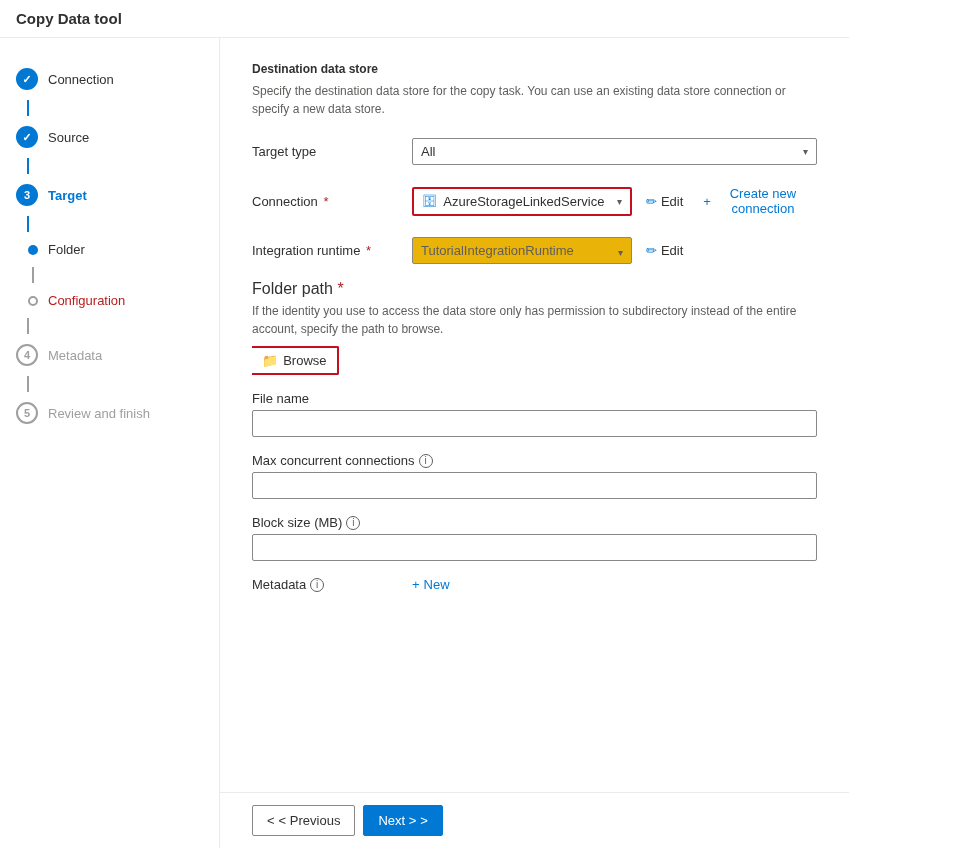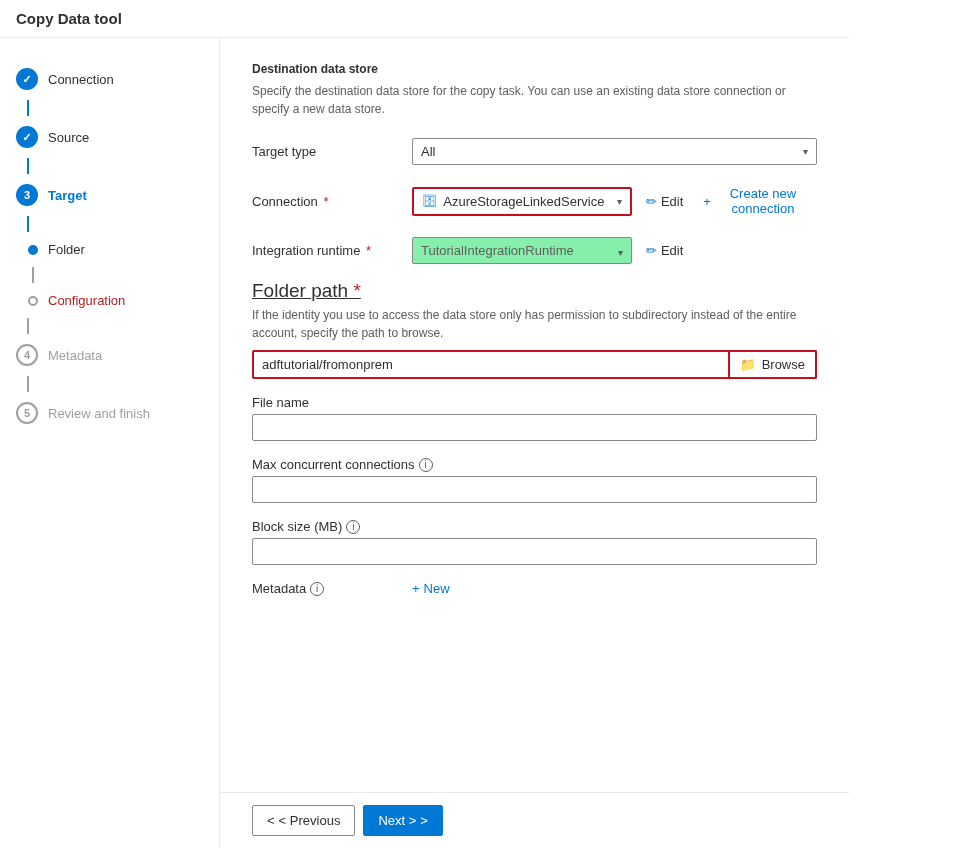--- a/index.html
+++ b/index.html
@@ -47,26 +47,26 @@
     .connection-select .storage-icon { color: #0078d4; margin-right: 6px; font-size: 12px; }
     .connection-select .select-value { flex: 1; font-size: 13px; color: #323130; }
     .connection-select .chevron { color: #605e5c; font-size: 10px; }
 
     .icon-btn { display: flex; align-items: center; gap: 4px; cursor: pointer; font-size: 13px; color: #323130; padding: 5px 6px; background: none; border: none; }
     .icon-btn .btn-icon { color: #0078d4; }
 
     .create-new-btn { display: flex; align-items: center; gap: 4px; cursor: pointer; font-size: 13px; color: #0078d4; padding: 5px 6px; background: none; border: none; }
 
     .integration-row { display: flex; align-items: center; gap: 8px; }
-    .integration-select { display: flex; align-items: flex-end; border: 1px solid #8a8886; border-radius: 2px; padding: 5px 8px; background: #86efac; cursor: pointer; min-width: 220px; }
+    .integration-select { display: flex; align-items: flex-end; border: 1px solid #8a8886; border-radius: 2px; padding: 5px 8px; background: #eab308; cursor: pointer; min-width: 220px; }
     .integration-select .select-value { flex: 1; font-size: 13px; color: #605e5c; }
     .integration-select .chevron { color: #605e5c; font-size: 10px; }
 
     .folder-path-section { margin-bottom: 16px; }
-    .folder-path-label { font-size: 19px; color: #323130; margin-bottom: 4px; text-decoration: underline; }
+    .folder-path-label { font-size: 16px; color: #323130; margin-bottom: 4px; }
     .folder-path-label .required { color: #a4262c; }
     .folder-path-desc { font-size: 12px; color: #605e5c; margin-bottom: 8px; line-height: 1.5; }
     .folder-path-input-row { display: flex; align-items: center; gap: 0; }
     .folder-path-input { flex: 1; border: 2px solid #c50f1f; border-radius: 2px 0 0 2px; padding: 5px 8px; font-size: 13px; color: #323130; outline: none; }
     .browse-btn { display: flex; align-items: center; gap: 5px; border: 2px solid #c50f1f; border-left: none; border-radius: 0 2px 2px 0; padding: 5px 10px; background: #fff; cursor: pointer; font-size: 13px; color: #323130; }
     .browse-btn .browse-icon { color: #323130; }
 
     .text-input { width: 100%; border: 1px solid #8a8886; border-radius: 2px; padding: 5px 8px; font-size: 13px; color: #323130; outline: none; }
 
     .info-icon { display: inline-flex; align-items: center; justify-content: center; width: 14px; height: 14px; border-radius: 50%; border: 1px solid #605e5c; font-size: 10px; color: #605e5c; cursor: pointer; margin-left: 4px; }
@@ -192,21 +192,20 @@
             </div>
           </div>
         </div>
 
         <div class="folder-path-section">
           <div class="folder-path-label">
             <span>Folder path</span><span class="required"> *</span>
           </div>
           <div class="folder-path-desc">If the identity you use to access the data store only has permission to subdirectory instead of the entire account, specify the path to browse.</div>
           <div class="folder-path-input-row">
-            <input class="folder-path-input" type="text" value="adftutorial/fromonprem" style="">
             <button class="browse-btn">
               <span class="browse-icon">📁</span>
               <span>Browse</span>
             </button>
           </div>
         </div>
 
         <div class="form-row" style="flex-direction:column; align-items:flex-start;">
           <div class="form-label" style="margin-bottom:4px; width:auto;">File name</div>
           <input class="text-input" type="text" style="max-width: 590px;">

